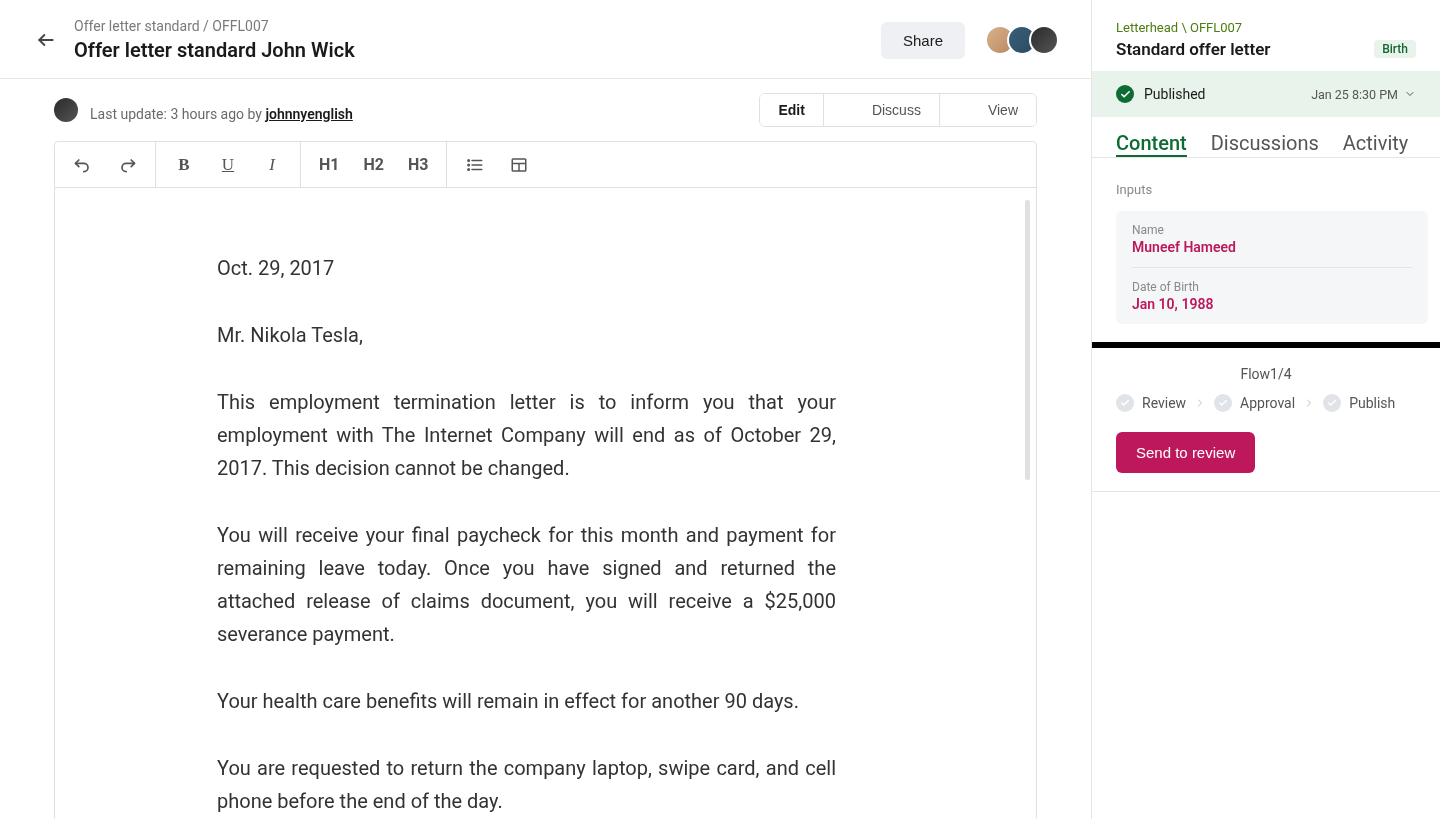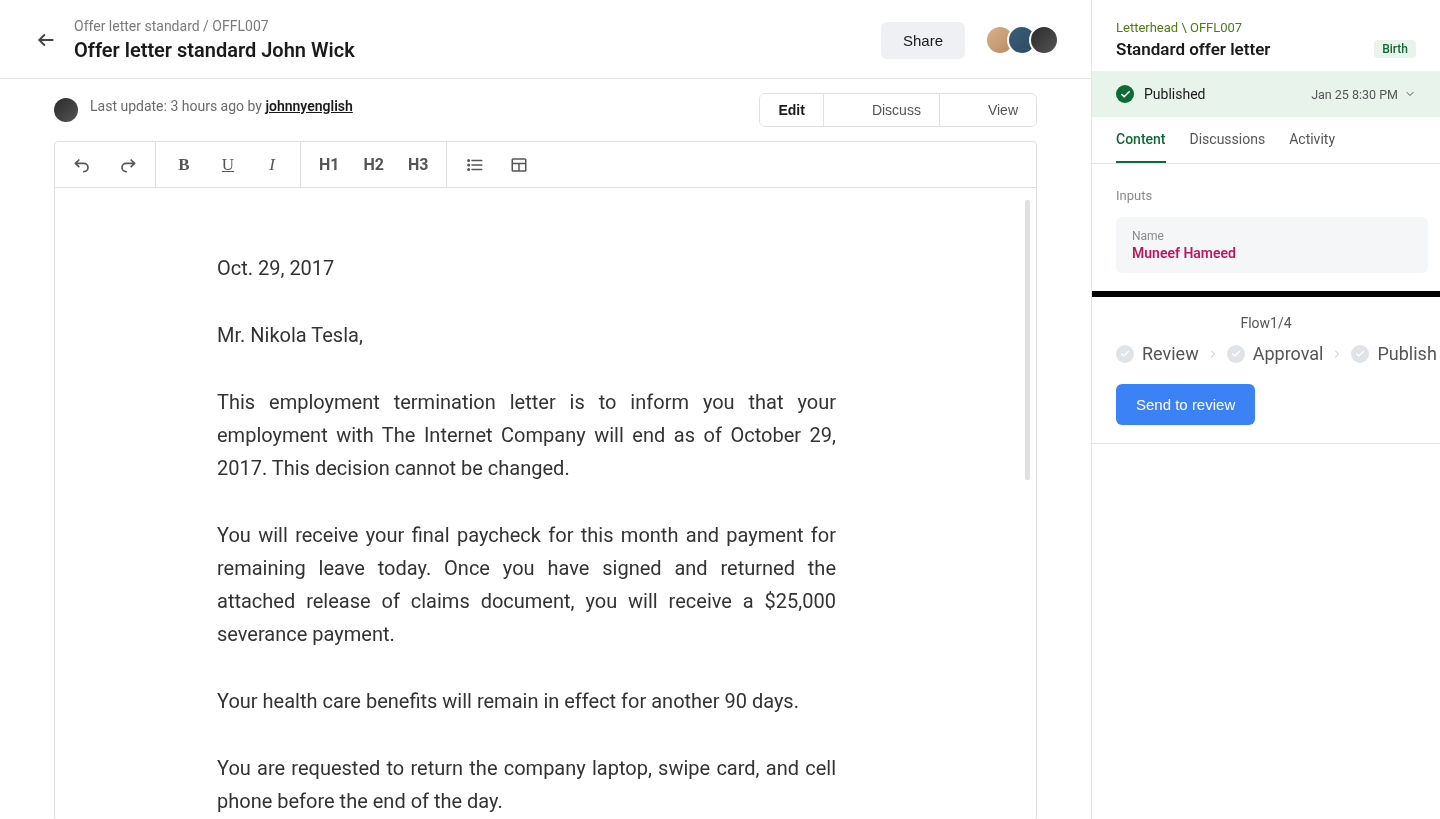--- a/index.html
+++ b/index.html
@@ -84,21 +84,21 @@
     .av3 { background: linear-gradient(135deg,#2a2a2a,#555); }
 
     .sub-header {
       padding: 14px 54px 14px 54px;
       display: flex;
       align-items: center;
       justify-content: space-between;
     }
     .sub-left {
       display: flex;
-      align-items: flex-start;
+      align-items: flex-end;
       gap: 12px;
     }
     .sub-avatar {
       width: 24px;
       height: 24px;
       border-radius: 50%;
       background: linear-gradient(135deg,#2a2a2a,#555);
     }
     .update-text {
       font-size: 14px;
@@ -276,23 +276,22 @@
       cursor: pointer;
     }
 
     .side-tabs {
       display: flex;
       gap: 24px;
       padding: 14px 24px 0 24px;
       border-bottom: 1px solid #e5e5e5;
     }
     .side-tab {
-      font-size: 14px;
-      color: #555;
-      padding-bottom: 14px;
+      font-size: 20px;
+      color: #555;
       cursor: pointer;
       border-bottom: 2px solid transparent;
     }
     .side-tab.active {
       color: #0d6b33;
       border-bottom-color: #0d6b33;
       font-weight: 500;
     }
 
     .inputs-section {
@@ -355,30 +354,30 @@
       height: 18px;
       border-radius: 50%;
       background: #e0e3e7;
       color: #fff;
       display: flex;
       align-items: center;
       justify-content: center;
       flex-shrink: 0;
     }
     .step-name {
-      font-size: 18px;
+      font-size: 14px;
       color: #555;
     }
     .step-sep {
       color: #c0c0c0;
       display: flex;
       align-items: center;
     }
     .review-btn {
-      background: #3b82f6;
+      background: #be185d;
       color: #fff;
       border: none;
       padding: 12px 20px;
       border-radius: 6px;
       font-size: 15px;
       cursor: pointer;
     }
 
     svg { display: block; }
   </style>
@@ -516,20 +515,24 @@
     <div class="side-tab">Activity</div>
   </div>
 
   <div class="inputs-section">
     <div class="inputs-label">Inputs</div>
     <div class="inputs-card">
       <div class="input-item">
         <div class="input-item-label">Name</div>
         <div class="input-item-value">Muneef Hameed</div>
       </div>
+      <div class="input-item">
+        <div class="input-item-label">Date of Birth</div>
+        <div class="input-item-value">Jan 10, 1988</div>
+      </div>
     </div>
   </div>
 
   <div class="flow-section">
     <div class="flow-header">
       <span>Flow</span>
       <span>1/4</span>
     </div>
     <div class="flow-steps">
       <div class="flow-step">

